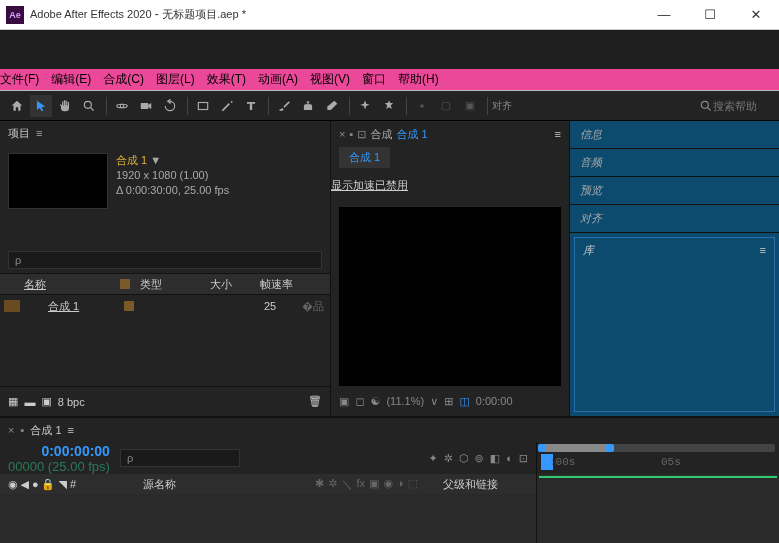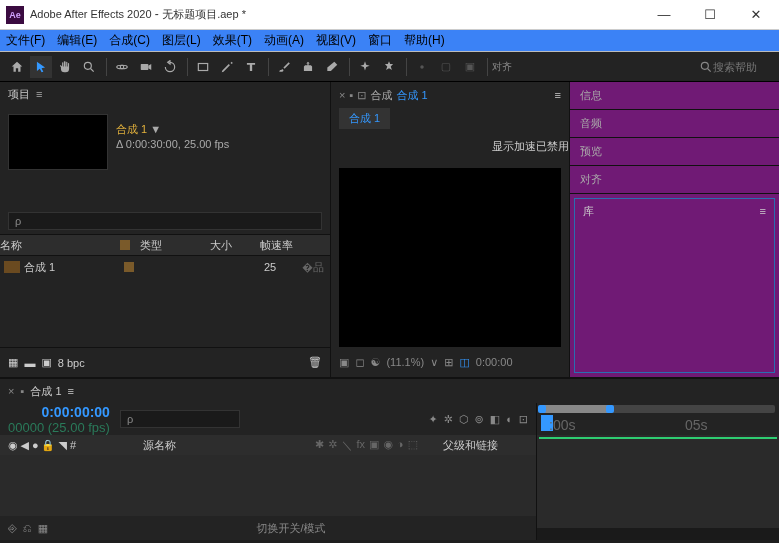--- a/index.html
+++ b/index.html
@@ -2,57 +2,57 @@
 <html><head>
 <meta charset="utf-8">
 <style>
 * { margin: 0; padding: 0; box-sizing: border-box; font-family: "Microsoft YaHei", sans-serif; font-size: 11px; }
 body { background: #1e1e1e; color: #ccc; width: 779px; height: 543px; overflow: hidden; }
 .titlebar { height: 30px; background: #fff; display: flex; align-items: center; padding-left: 6px; border-bottom: 1px solid #ccc; }
 .titlebar .ae-logo { width: 18px; height: 18px; background: #3a0b40; color: #d2a3ff; display: flex; align-items: center; justify-content: center; font-weight: bold; font-size: 9px; margin-right: 6px; }
 .titlebar .title-text { color: #333; font-size: 12px; flex: 1; }
 .win-btns { display: flex; }
 .win-btn { width: 46px; height: 30px; display: flex; align-items: center; justify-content: center; color: #333; font-size: 13px; }
-.menubar { height: 22px; background: #3b82f6; display: flex; align-items: center; padding-left: 6px; border-bottom: 1px solid #bbb; }
+.menubar { height: 22px; background: #ec4899; display: flex; align-items: center; border-bottom: 1px solid #bbb; margin-top: 39px; }
 .menubar span { color: #000; font-size: 12px; margin-right: 12px; }
 .toolbar { height: 30px; background: #232323; display: flex; align-items: center; padding: 0 6px; border-bottom: 1px solid #000; }
 .tool-ic { width: 22px; height: 22px; display: flex; align-items: center; justify-content: center; color: #aaa; margin-right: 2px; }
 .tool-ic.active { color: #3498ff; background: #333; }
 .tool-sep { width: 1px; height: 18px; background: #444; margin: 0 4px; }
 .search-box { margin-left: auto; display: flex; align-items: center; justify-content: flex-end; }
 .search-box input { background: transparent; border: none; color: #888; width: 60px; outline: none; }
 .main-area { display: flex; height: 295px; }
 .project-panel { width: 330px; background: #232323; display: flex; flex-direction: column; }
 .panel-head { height: 24px; display: flex; align-items: center; padding: 0 8px; color: #aaa; gap: 6px; }
 .panel-tab { color: #aaa; }
 .panel-tab.active { color: #ccc; }
 .proj-info { display: flex; padding: 8px; gap: 8px; }
 .proj-thumb { width: 100px; height: 56px; background: #000; border: 1px solid #333; }
-.proj-meta { font-size: 10px; color: #aaa; line-height: 15px; margin-top: 8px; }
+.proj-meta { font-size: 10px; color: #aaa; line-height: 15px; }
 .proj-meta .comp-name { color: #e2b13c; }
 .proj-search { display: flex; align-items: center; padding: 4px 8px; }
 .search-input { flex: 1; background: #1a1a1a; border: 1px solid #333; color: #888; padding: 2px 18px 2px 6px; position: relative; }
 .proj-headers { display: flex; background: #2d2d2d; height: 22px; align-items: center; border-top: 1px solid #111; border-bottom: 1px solid #111; }
-.col-name { width: 120px; padding-left: 0; }
+.col-name { width: 120px; padding-left: 24px; text-decoration: underline; }
 .col-tag { width: 20px; }
 .col-type { width: 70px; }
 .col-size { width: 50px; }
 .col-rate { flex: 1; }
 .proj-row { display: flex; height: 22px; align-items: center; background: #232323; }
 .proj-row .ic { width: 16px; height: 12px; background: #6a4a20; margin: 0 4px; }
 .proj-spacer { flex: 1; }
 .proj-footer { height: 30px; display: flex; align-items: center; padding: 0 8px; gap: 6px; border-top: 1px solid #111; }
 .comp-panel { flex: 1; background: #232323; display: flex; flex-direction: column; border-left: 1px solid #111; }
 .comp-tabs { height: 22px; display: flex; align-items: center; padding: 0 8px; gap: 4px; margin-top: 2px; }
 .comp-tabs .tab-btn { color: #3498ff; }
 .flow-tab { background: #333; padding: 3px 10px; margin: 2px 0 0 8px; display: inline-block; color: #3498ff; }
-.comp-msg { text-align: right; color: #ccc; padding: 10px 0; }
+.comp-msg { text-align: left; color: #ccc; padding: 10px 0; text-decoration: underline; }
 .comp-view { flex: 1; background: #000; margin: 4px 8px 0 8px; }
 .comp-footer { height: 30px; display: flex; align-items: center; padding: 0 8px; gap: 6px; color: #888; font-size: 10px; }
-.right-col { width: 210px; background: #701a75; display: flex; flex-direction: column; border-left: 1px solid #111; }
+.right-col { width: 210px; background: #0c4a6e; display: flex; flex-direction: column; border-left: 1px solid #111; font-style: italic; }
 .acc-item { height: 28px; display: flex; align-items: center; padding: 0 10px; color: #aaa; border-bottom: 1px solid #111; }
 .lib-panel { flex: 1; border: 1px solid #2a6eb0; margin: 4px; position: relative; }
 .lib-head { height: 24px; display: flex; align-items: center; padding: 0 8px; justify-content: space-between; color: #ccc; }
 .timeline { height: 163px; background: #232323; border-top: 2px solid #111; display: flex; flex-direction: column; }
 .tl-tabs { height: 24px; display: flex; align-items: center; padding: 0 8px; gap: 6px; }
 .tl-body { display: flex; flex: 1; }
 .tl-left { width: 537px; display: flex; flex-direction: column; border-right: 1px solid #111; }
 .tl-time-row { display: flex; align-items: center; height: 32px; padding: 0 8px; gap: 10px; }
 .tc { color: #3498ff; font-size: 14px; font-weight: bold; text-align: right; }
 .tc-sub { color: #2a7a5a; font-size: 13px; }
@@ -63,21 +63,21 @@
 .tl-col4 { flex: 1; padding-left: 8px; }
 .tl-rows { flex: 1; background: #2a2a2a; }
 .tl-footer { height: 24px; display: flex; align-items: center; padding: 0 8px; gap: 6px; color: #888; }
 .tl-right { flex: 1; display: flex; flex-direction: column; background: #262626; }
 .tl-ruler { height: 32px; position: relative; background: #232323; }
 .tl-scroll { position: absolute; top: 2px; left: 4px; right: 4px; height: 8px; background: #444; border-radius: 2px; }
 .tl-scroll-thumb { position: absolute; left: 0; width: 70px; height: 8px; background: #888; border-radius: 2px; }
 .tl-scroll-thumb::before, .tl-scroll-thumb::after { content: ''; position: absolute; width: 8px; height: 8px; background: #3498ff; border-radius: 2px; top: 0; }
 .tl-scroll-thumb::before { left: -3px; }
 .tl-scroll-thumb::after { right: -3px; }
-.tl-tick { position: absolute; top: 14px; color: #666; font-size: 14px; }
+.tl-tick { position: absolute; top: 14px; color: #666; font-size: 11px; font-family: Liberation Mono, monospace; }
 .tl-playhead { position: absolute; top: 12px; left: 4px; width: 12px; height: 16px; background: #3498ff; }
 .tl-tracks { flex: 1; background: #2a2a2a; position: relative; }
 .tl-track-green { position: absolute; top: 2px; left: 2px; right: 2px; height: 2px; background: #2ecc71; }
 .tl-vscroll { height: 12px; background: #1a1a1a; }
 svg { width: 14px; height: 14px; }
 </style>
 </head>
 <body>
 
 <div class="titlebar">
@@ -209,20 +209,21 @@
 <div class="main-area">
   <div class="project-panel">
     <div class="panel-head">
       <span class="panel-tab active">项目</span>
       <span>≡</span>
     </div>
     <div class="proj-info">
       <div class="proj-thumb"></div>
       <div class="proj-meta">
         <div><span class="comp-name">合成 1</span> ▼</div>
+        <div>1920 x 1080 (1.00)</div>
         <div>Δ 0:00:30:00, 25.00 fps</div>
       </div>
     </div>
     <div style="height:30px"></div>
     <div class="proj-search">
       <div class="search-input">ρ⁣</div>
     </div>
     <div class="proj-headers">
       <div class="col-name">名称</div>
       <div class="col-tag">
@@ -346,21 +347,21 @@
         <span style="flex:1;text-align:center">切换开关/模式</span>
       </div>
     </div>
     <div class="tl-right">
       <div class="tl-ruler">
         <div class="tl-scroll">
             <div class="tl-scroll-thumb"></div>
           </div>
         <div class="tl-playhead"></div>
         <div class="tl-tick" style="left:12px">:00s</div>
-        <div class="tl-tick" style="left:148px">05s</div>
+        <div class="tl-tick" style="left:124px">05s</div>
       </div>
       <div class="tl-tracks">
         <div class="tl-track-green"></div>
       </div>
       <div class="tl-vscroll"></div>
     </div>
   </div>
 </div>
 
 </body></html>

